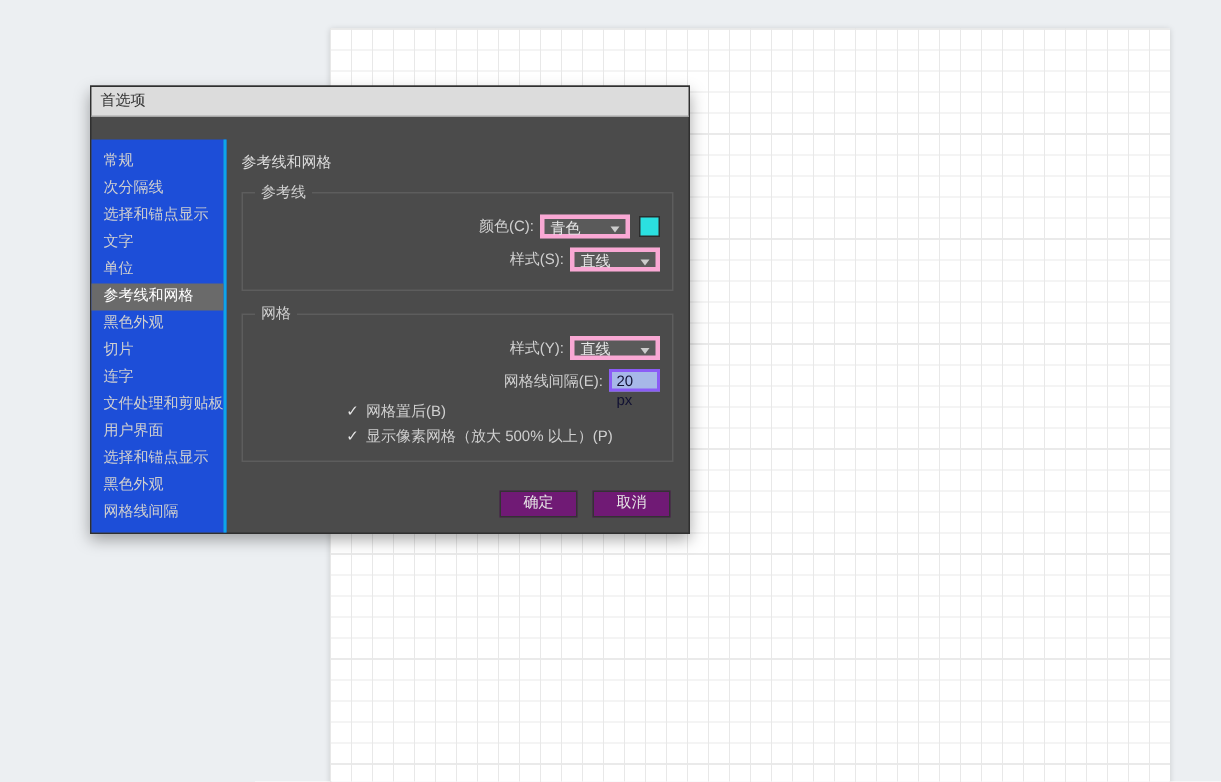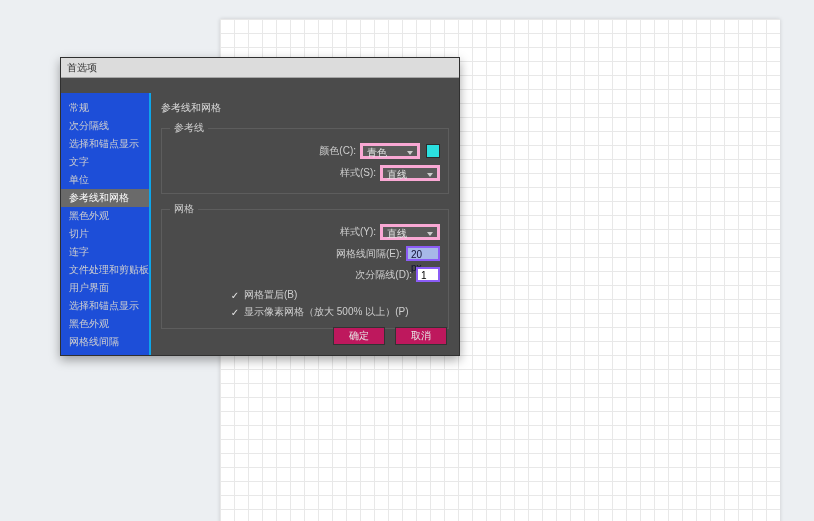--- a/index.html
+++ b/index.html
@@ -156,21 +156,21 @@
   .footer {
     position: absolute;
     right: 12px;
     bottom: 10px;
     display: flex;
     gap: 10px;
   }
   .btn {
     width: 52px;
     height: 18px;
-    background: #be185d;
+    background: #701a75;
     border: 1px solid #333;
     color: #e6e6e6;
     font-size: 10px;
     text-align: center;
     line-height: 16px;
     cursor: default;
   }
 </style>
 </head>
 <body>
@@ -218,24 +218,20 @@
       <fieldset class="group">
         <legend>网格</legend>
         <div class="row">
           <span class="lbl">样式(Y):</span>
           <div class="select">直线</div>
         </div>
         <div class="row">
           <span class="lbl" style="width:80px">网格线间隔(E):</span>
           <div class="text-input hl">20 px</div>
         </div>
-        <div class="row">
-          <span class="lbl" style="width:80px">次分隔线(D):</span>
-          <div class="text-input sm">1</div>
-        </div>
         <div class="check-row">
           <span class="checkmark">✓</span>
           <span>网格置后(B)</span>
         </div>
         <div class="check-row">
           <span class="checkmark">✓</span>
           <span>显示像素网格（放大 500% 以上）(P)</span>
         </div>
       </fieldset>
 

